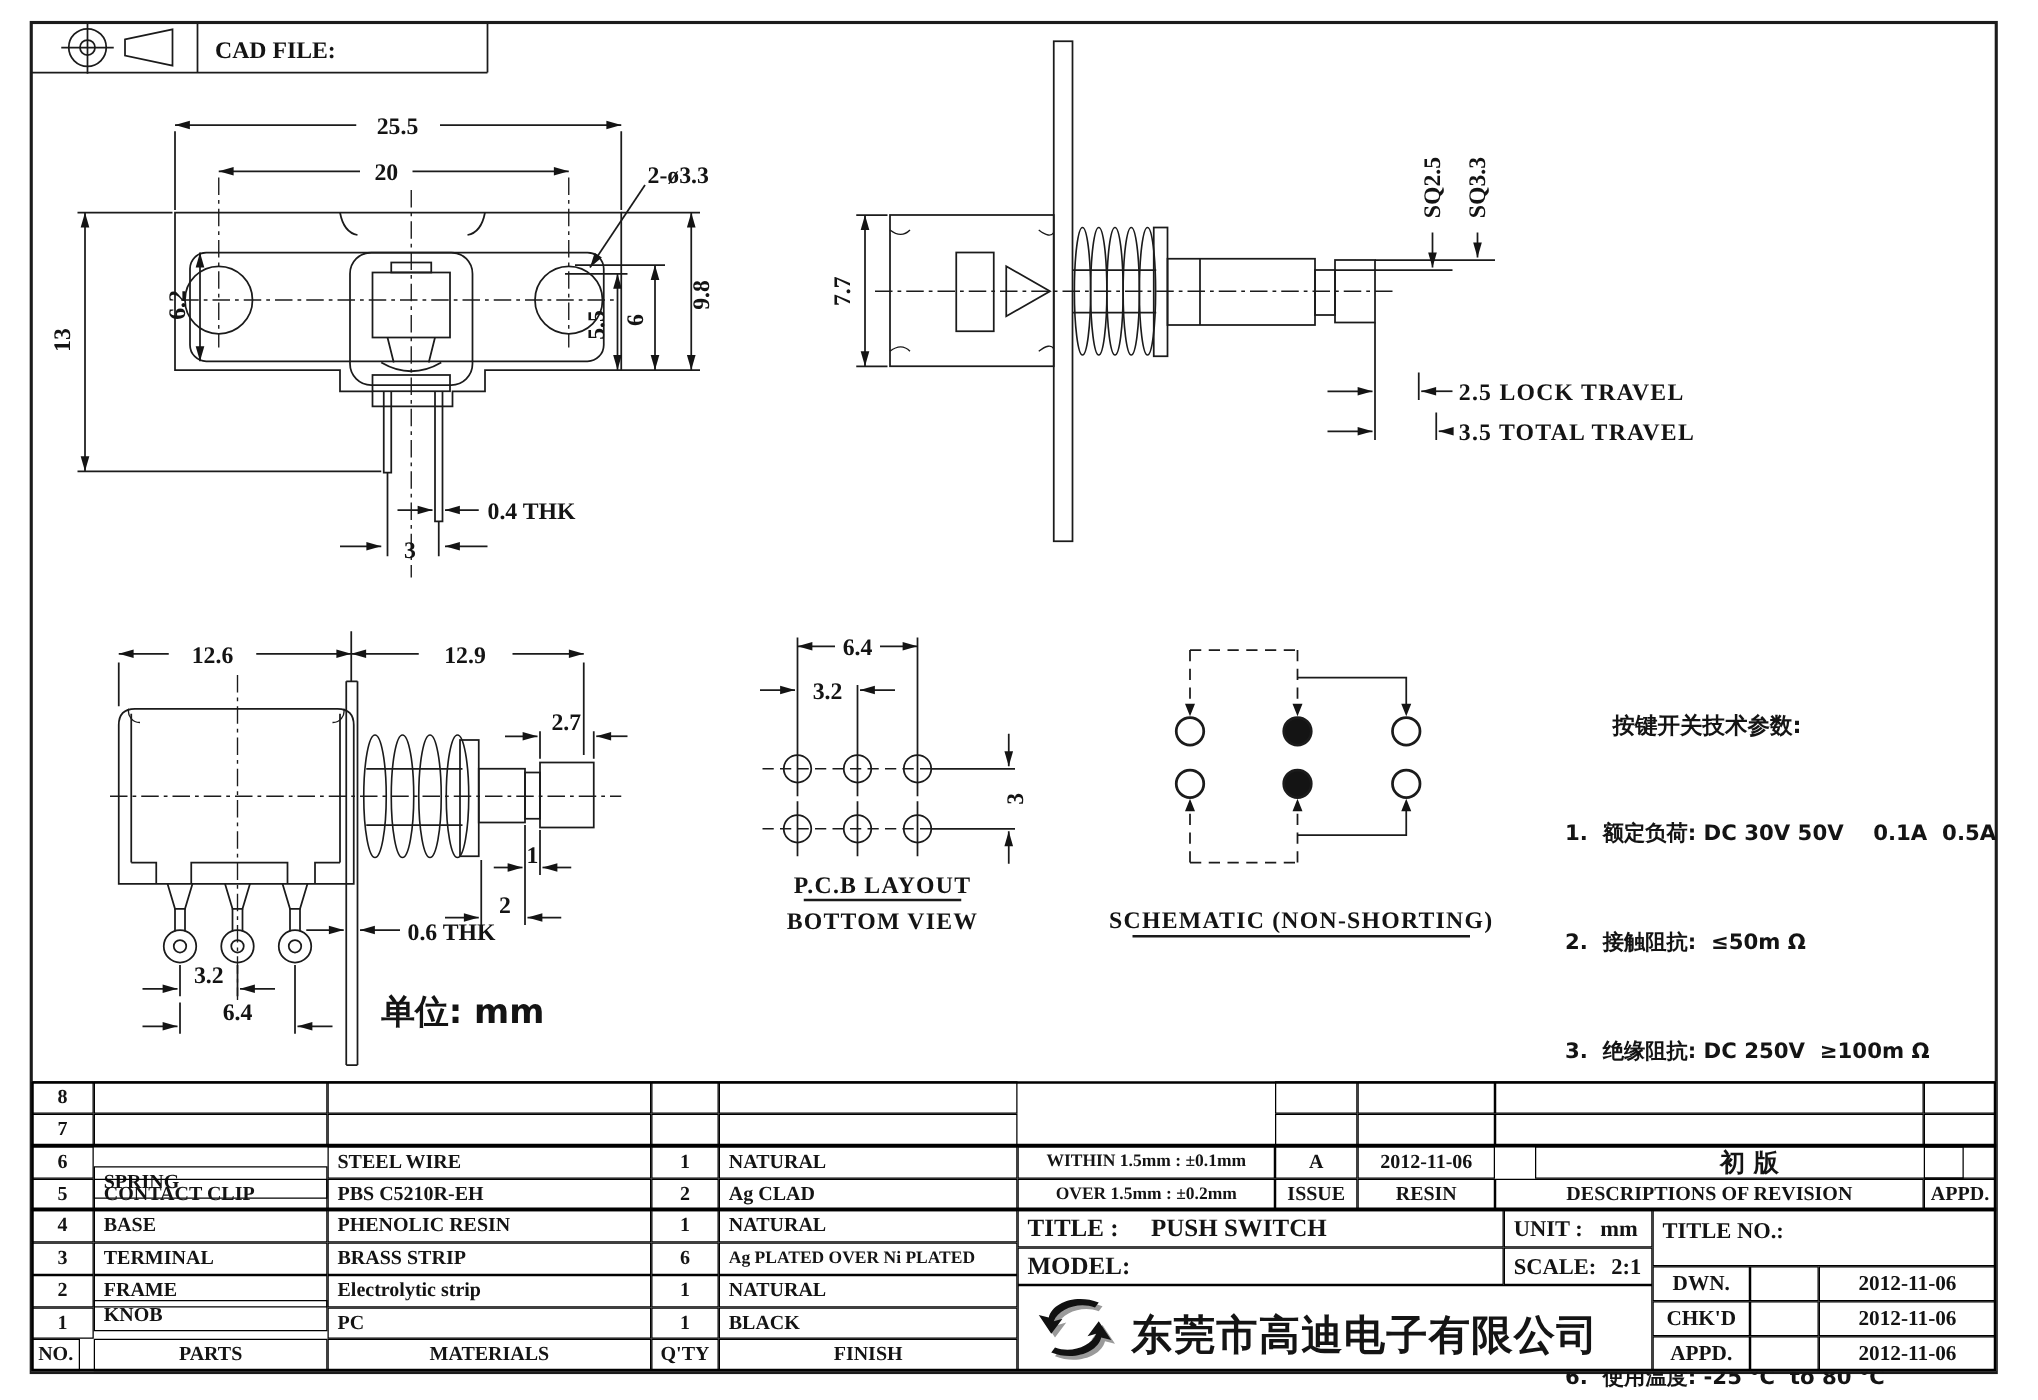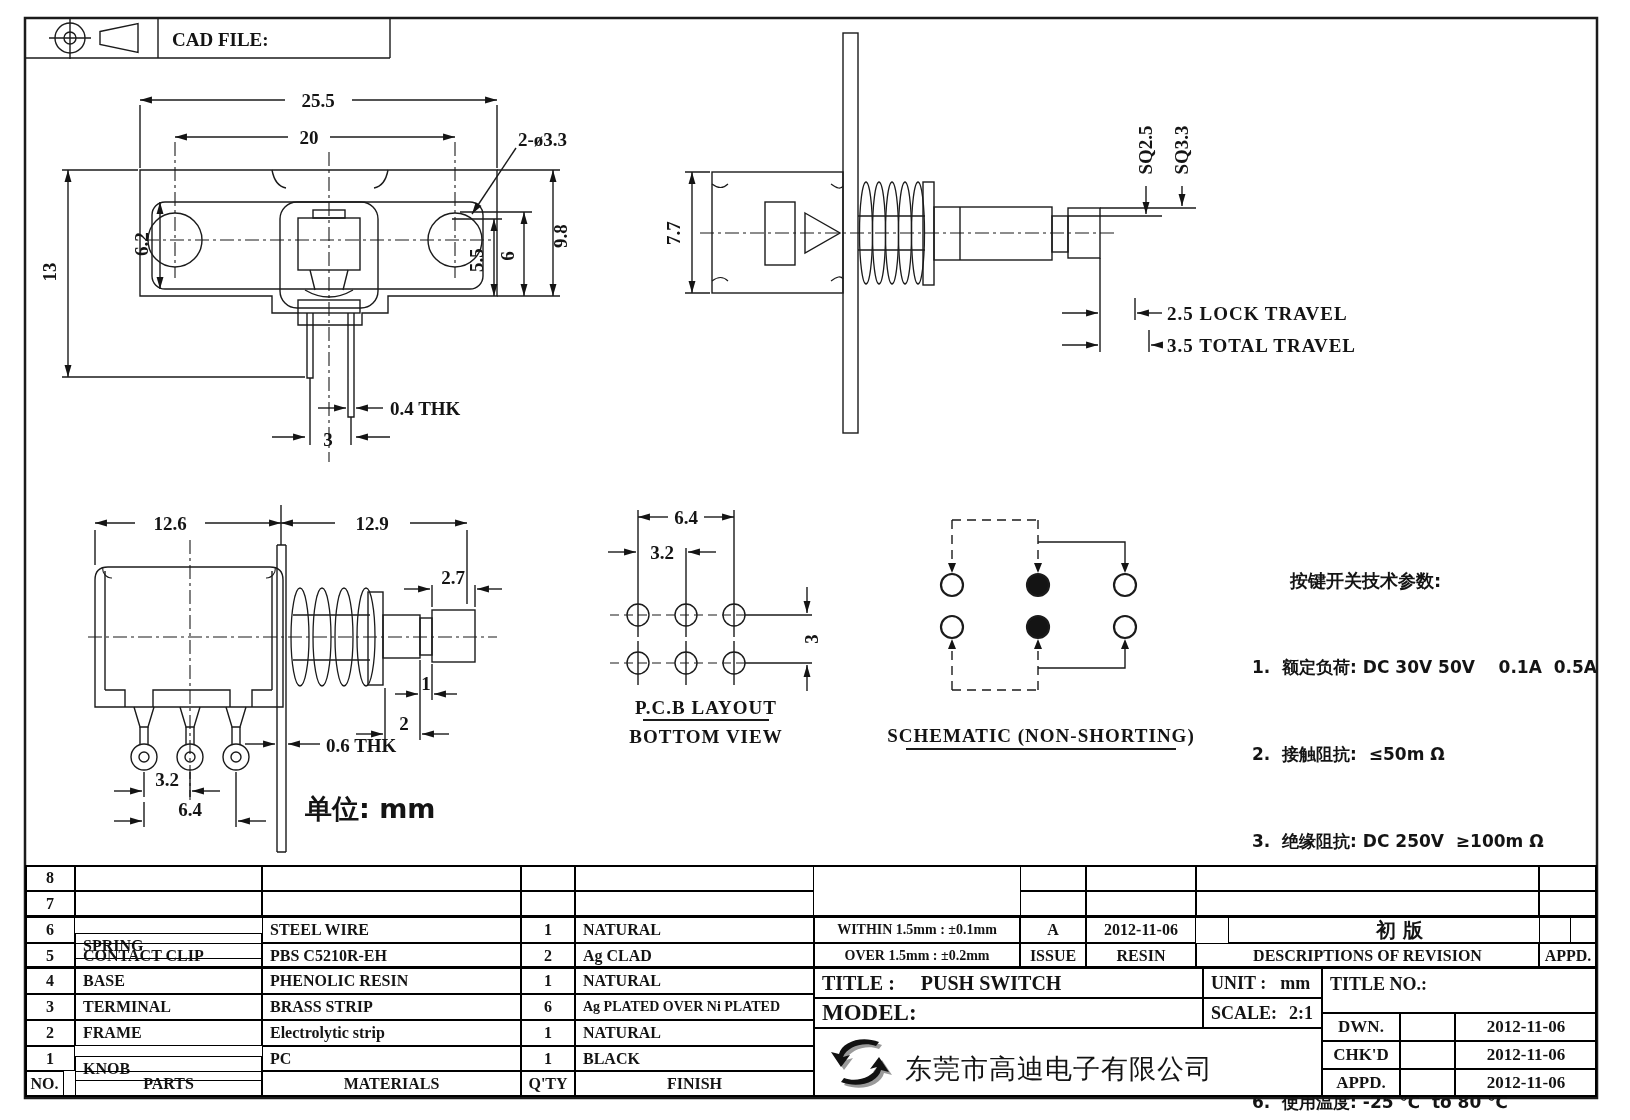--- a/index.html
+++ b/index.html
@@ -18,21 +18,21 @@
   #tbl{position:absolute;left:25px;top:865px;width:1572px;height:232px;background:#fff;}
   .cell{position:absolute;box-sizing:border-box;border:1px solid #000;display:flex;align-items:center;
         font-family:"Liberation Serif",serif;font-weight:bold;font-size:16px;overflow:hidden;white-space:nowrap;}
   .c{justify-content:center;}
   .l{padding-left:7px;}
   .sm{font-size:14px;}
   .hline{position:absolute;left:0;width:1572px;height:3px;background:#000;}
   .frame{position:absolute;left:0;top:0;width:1572px;height:232px;border:2px solid #000;box-sizing:border-box;pointer-events:none;}
   .cjk2{font-family:"DejaVu Sans","Liberation Sans",sans-serif;margin-left:32px;}
   #company-cell{gap:12px;justify-content:flex-start;padding-left:14px;}
-  #company-cell .nm{font-family:"DejaVu Sans","Liberation Sans",sans-serif;font-size:27px;font-weight:400;letter-spacing:1px;margin-top:12px;}
+  #company-cell .nm{font-family:"DejaVu Sans","Liberation Sans",sans-serif;font-size:33px;font-weight:700;letter-spacing:1px;margin-top:12px;}
 </style>
 </head>
 <body>
 
 <div id="page">
 
 <svg id="draw" width="1630" height="1120" viewBox="0 0 1630 1120">
   <defs>
     <marker id="arr" viewBox="0 0 12 8" refX="11.5" refY="4" markerWidth="13" markerHeight="8.7" orient="auto-start-reverse" markerUnits="userSpaceOnUse">
       <path d="M0.5,0.8 L11.5,4 L0.5,7.2 Z" fill="#141414"></path>
@@ -344,21 +344,21 @@
   <div class="cell c" style="left:496px;top:129px;width:54px;height:26px">6</div>
   <div class="cell l sm" style="left:550px;top:129px;width:239px;height:26px">Ag PLATED OVER Ni PLATED</div>
 
   <div class="cell c" style="left:0;top:155px;width:50px;height:26px">2</div>
   <div class="cell l" style="left:50px;top:155px;width:187px;height:26px">FRAME</div>
   <div class="cell l" style="left:237px;top:155px;width:259px;height:26px">Electrolytic strip</div>
   <div class="cell c" style="left:496px;top:155px;width:54px;height:26px">1</div>
   <div class="cell l" style="left:550px;top:155px;width:239px;height:26px">NATURAL</div>
 
   <div class="cell c" style="left:0;top:181px;width:50px;height:25px">1</div>
-  <div class="cell l" style="left:50px;top:191px;width:187px;height:25px">KNOB</div>
+  <div class="cell l" style="left:50px;top:175px;width:187px;height:25px">KNOB</div>
   <div class="cell l" style="left:237px;top:181px;width:259px;height:25px">PC</div>
   <div class="cell c" style="left:496px;top:181px;width:54px;height:25px">1</div>
   <div class="cell l" style="left:550px;top:181px;width:239px;height:25px">BLACK</div>
 
   <div class="cell c" style="left:0;top:206px;width:39px;height:26px">NO.</div>
   <div class="cell c" style="left:50px;top:206px;width:187px;height:26px">PARTS</div>
   <div class="cell c" style="left:237px;top:206px;width:259px;height:26px">MATERIALS</div>
   <div class="cell c" style="left:496px;top:206px;width:54px;height:26px">Q'TY</div>
   <div class="cell c" style="left:550px;top:206px;width:239px;height:26px">FINISH</div>
 
@@ -385,21 +385,21 @@
 
   <div class="cell l" style="left:789px;top:103px;width:389px;height:30px;font-size:20px;gap:26px">
     <span>TITLE :</span>
     <span>PUSH SWITCH</span>
   </div>
   <div class="cell l" style="left:1178px;top:103px;width:119px;height:30px;font-size:18px;gap:14px">
     <span>UNIT :</span>
     <span>mm</span>
   </div>
   <div class="cell l" style="left:1297px;top:103px;width:275px;height:45px;align-items:flex-start;padding-top:5px;font-size:18px">TITLE NO.:</div>
-  <div class="cell l" style="left:789px;top:133px;width:389px;height:30px;font-size:23px">MODEL:</div>
+  <div class="cell l" style="left:789px;top:133px;width:389px;height:30px;font-size:20px">MODEL:</div>
   <div class="cell l" style="left:1178px;top:133px;width:119px;height:30px;font-size:18px;gap:12px">
     <span>SCALE:</span>
     <span>2:1</span>
   </div>
 
   <div class="cell" id="company-cell" style="left:789px;top:163px;width:508px;height:69px">
     <svg width="64" height="58" viewBox="0 0 64 58">
       <g fill="#9a9a9a" transform="translate(3,3)">
         <path d="M50,8 C32,1 13,8 10,20 L2,18 L12,33 L21,21 L14,23 C18,13 34,7 47,12 Z"></path>
         <path d="M12,48 C30,55 49,48 52,36 L60,38 L50,23 L41,35 L48,33 C44,43 28,49 15,44 Z"></path>

